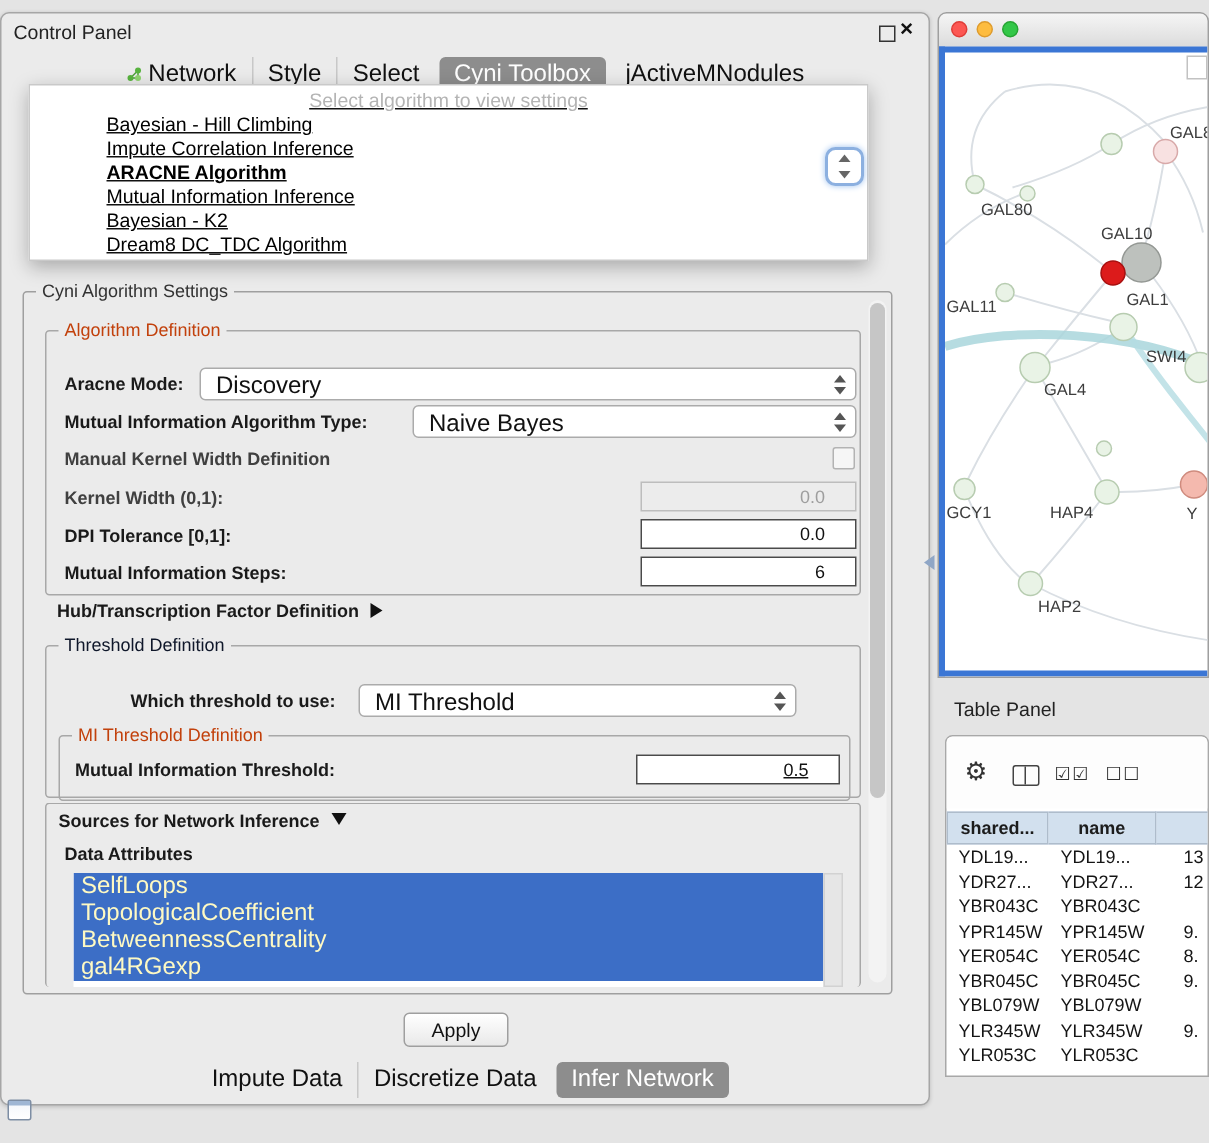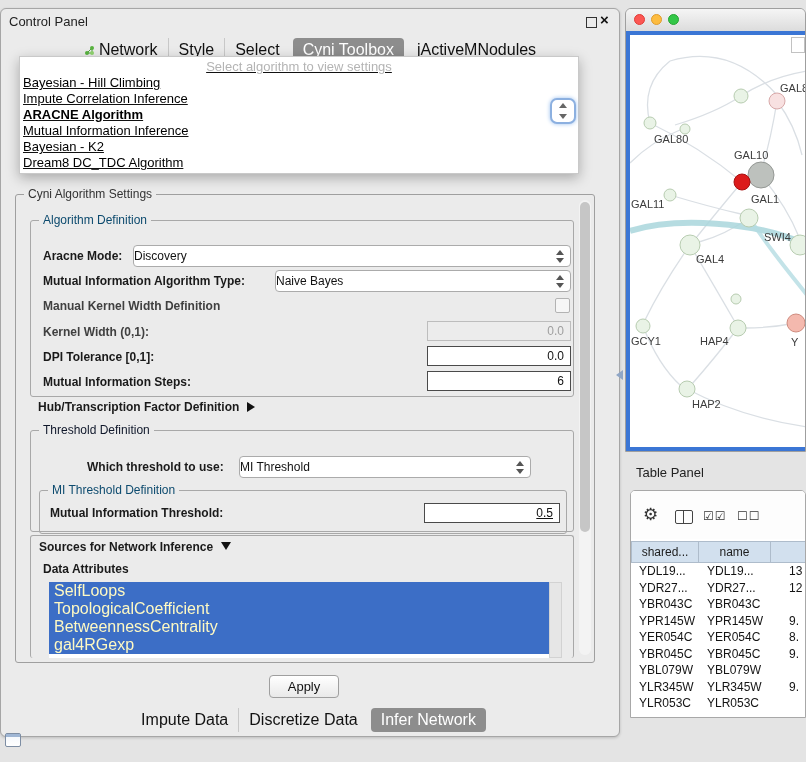--- a/index.html
+++ b/index.html
@@ -20,54 +20,54 @@
   .tab{font-size:16px;color:#111;padding:3px 10px;white-space:nowrap;}
   .tab + .tab{border-left:1px solid #c8c8c8;}
   .tab.selected{background:#8d8d8d;color:#fff;border-radius:4px;border-left:none;margin:0 3px;}
   .tab.selected + .tab{border-left:none;}
   .tab-icon{margin-right:4px;vertical-align:-1px;}
 
   
   .popup{position:absolute;left:18px;top:47px;width:560px;height:118px;background:#fff;
          border:1px solid #c9c9c9;box-shadow:0 4px 12px rgba(0,0,0,.28);z-index:50;padding-top:2px;box-sizing:border-box;text-decoration:underline;}
   .popup-placeholder{height:16px;line-height:16px;text-align:center;color:#b4b4b4;font-size:13px;}
-  .popup-item{height:16px;line-height:16px;font-size:13px;padding-left:3px;color:#000;}
+  .popup-item{height:16px;line-height:16px;font-size:13px;padding-left:3px;color:#000;margin-left:48px;}
   .popup-item.sel{font-weight:bold;}
   .combo-focus{position:absolute;left:549px;top:89px;width:22px;height:22px;background:#fff;
                border:2px solid #8cb0e0;border-radius:7px;z-index:55;box-shadow:0 0 4px #9cc1ef;}
   .combo-focus::before{content:"";position:absolute;left:7px;top:3px;border-left:4px solid transparent;
                border-right:4px solid transparent;border-bottom:5px solid #666;}
   .combo-focus::after{content:"";position:absolute;left:7px;bottom:3px;border-left:4px solid transparent;
                border-right:4px solid transparent;border-top:5px solid #666;}
 
   
   .group{position:absolute;border:1px solid #9f9f9f;border-radius:3px;}
   .gtitle{position:absolute;top:-8px;left:8px;font-size:12px;background:#ebebeb;padding:0 4px;color:#333;white-space:nowrap;}
-  .gtitle.blue{color:#0c4a6e;}
+  .gtitle.blue{color:#c2410c;}
   .gtitle.green{color:#0f172a;}
 
   #settings-group{left:14px;top:185px;width:578px;height:467px;}
   #alg-group{left:14px;top:25px;width:542px;height:175px;border-color:#a8a8a8;}
   #thr-group{left:14px;top:235px;width:542px;height:100px;border-color:#a8a8a8;}
   #mi-group{left:8px;top:59px;width:526px;height:42px;border-color:#a8a8a8;}
   #src-group{left:14px;top:340px;width:542px;height:122px;border-color:#a8a8a8;border-bottom:none;}
 
   .row-label{position:absolute;font-size:12px;font-weight:bold;color:#1a1a1a;white-space:nowrap;}
   .row-label.disabled{color:#404040;}
 
   .combo{position:absolute;height:22px;background:#fff;border:1px solid #ababab;border-radius:4px;box-sizing:border-box;}
-  .combo .cval{position:absolute;left:0;top:3px;font-size:12px;color:#111;white-space:nowrap;}
+  .combo .cval{position:absolute;left:10px;top:3px;font-size:16px;color:#111;white-space:nowrap;}
   .stepper{position:absolute;right:5px;top:4px;width:9px;height:13px;}
   .stepper::before{content:"";position:absolute;left:0;top:0;border-left:4.5px solid transparent;
         border-right:4.5px solid transparent;border-bottom:5px solid #555;}
   .stepper::after{content:"";position:absolute;left:0;bottom:0;border-left:4.5px solid transparent;
         border-right:4.5px solid transparent;border-top:5px solid #555;}
 
   input.field{position:absolute;height:20px;background:#fff;border:1px solid #4a4a4a;font-size:12px;
-        text-align:right;padding:0 6px;box-sizing:border-box;font-family:inherit;color:#111;border-radius:0;}
+        text-align:right;padding:0 20px;box-sizing:border-box;font-family:inherit;color:#111;border-radius:0;}
   input.field.disabled{background:#ececec;border-color:#bdbdbd;color:#9e9e9e;}
   .checkbox{position:absolute;width:13px;height:13px;border:1px solid #b3b3b3;background:#f6f6f6;border-radius:2px;}
 
   .expander{position:absolute;font-size:12px;font-weight:bold;color:#1a1a1a;white-space:nowrap;}
   .tri-right{display:inline-block;width:0;height:0;border-top:5px solid transparent;
         border-bottom:5px solid transparent;border-left:8px solid #111;margin-left:8px;vertical-align:-1px;}
   .tri-down{display:inline-block;width:0;height:0;border-left:5px solid transparent;
         border-right:5px solid transparent;border-top:8px solid #111;margin-left:8px;vertical-align:1px;}
 
   #src-list{position:absolute;left:18px;top:46px;width:500px;height:76px;overflow:hidden;background:#fff;}
@@ -102,21 +102,21 @@
   .tablewin{position:absolute;left:630px;top:490px;width:176px;height:228px;background:#fff;
         border:1px solid #a8a8a8;border-radius:5px 5px 0 0;overflow:hidden;box-sizing:border-box;}
   .tb-toolbar{position:absolute;left:0;top:0;right:0;height:48px;background:#fdfdfd;}
   .icon-gear{position:absolute;left:12px;top:15px;font-size:17px;color:#333;line-height:1;}
   .icon-cols{position:absolute;left:44px;top:19px;width:16px;height:12px;border:1.5px solid #444;border-radius:2px;}
   .icon-cols::before{content:"";position:absolute;left:6.5px;top:0;bottom:0;width:1.5px;background:#444;}
   .icon-checks{position:absolute;left:72px;top:19px;font-size:12px;color:#333;letter-spacing:1px;line-height:1;}
   .icon-unchecks{position:absolute;left:106px;top:19px;font-size:12px;color:#333;letter-spacing:1px;line-height:1;}
   #thead{position:absolute;left:0;top:50px;right:0;height:22px;display:flex;}
   .th{background:#d2e0ee;border:1px solid #aebccb;border-left:none;font-size:12px;display:flex;
-        align-items:center;justify-content:center;color:#1c1c1c;box-sizing:border-box;}
+        align-items:center;justify-content:center;color:#1c1c1c;box-sizing:border-box;font-weight:bold;}
   .th:first-child{border-left:1px solid #aebccb;}
   .col0{width:68px;flex:none;} .col1{width:72px;flex:none;} .col2{width:80px;flex:none;}
   #tbody{position:absolute;left:0;top:72px;right:0;bottom:0;}
   .tr{display:flex;height:16.5px;align-items:center;}
   .td{font-size:12px;color:#141414;box-sizing:border-box;overflow:hidden;white-space:nowrap;}
   .td.col0{padding-left:8px;} .td.col1{padding-left:8px;} .td.col2{padding-left:18px;}
 
   
   .splitter{position:absolute;left:616px;top:370px;width:0;height:0;border-top:5px solid transparent;
         border-bottom:5px solid transparent;border-right:7px solid #8fa6c6;}

